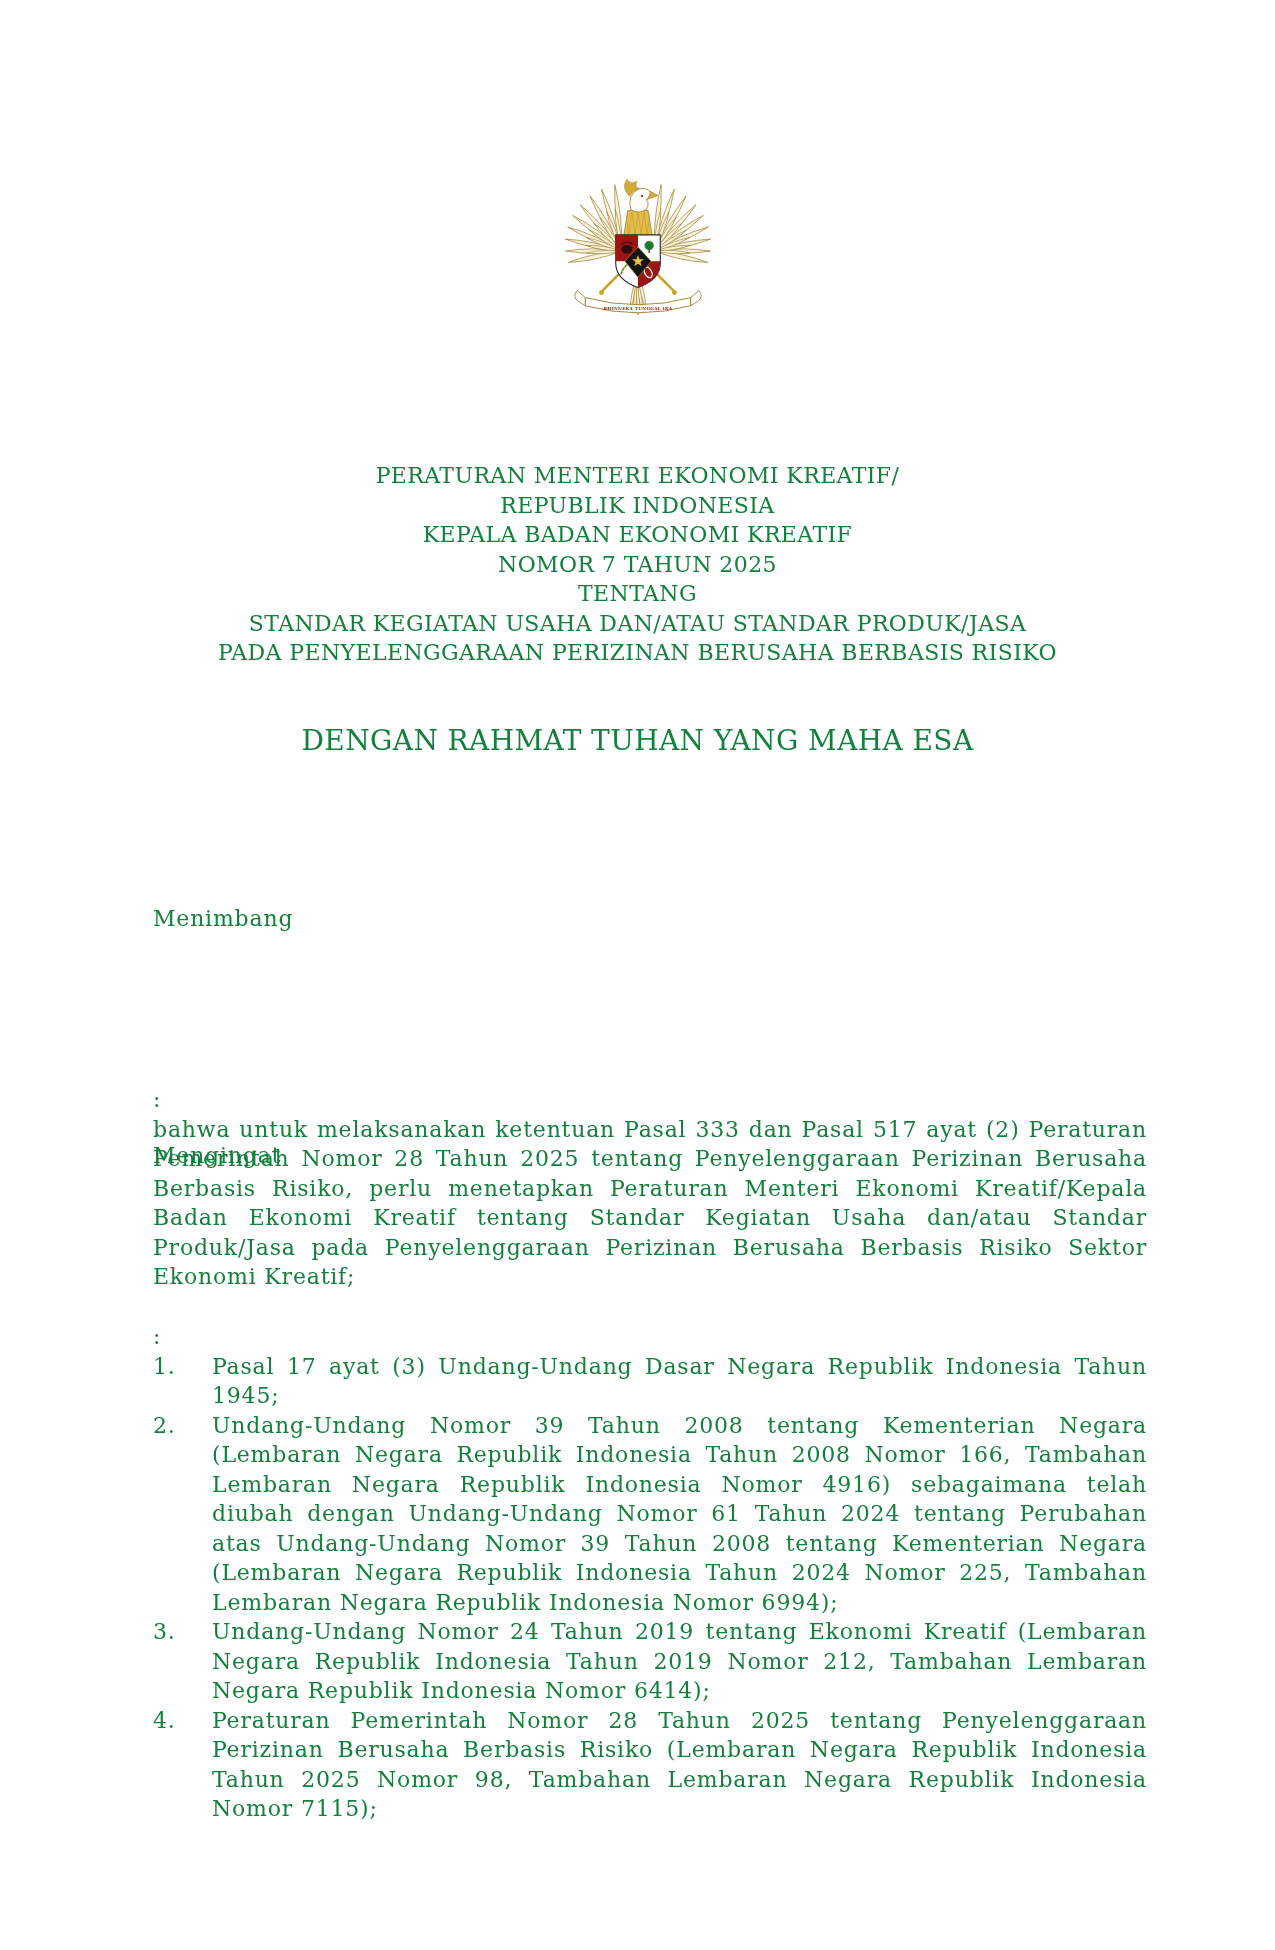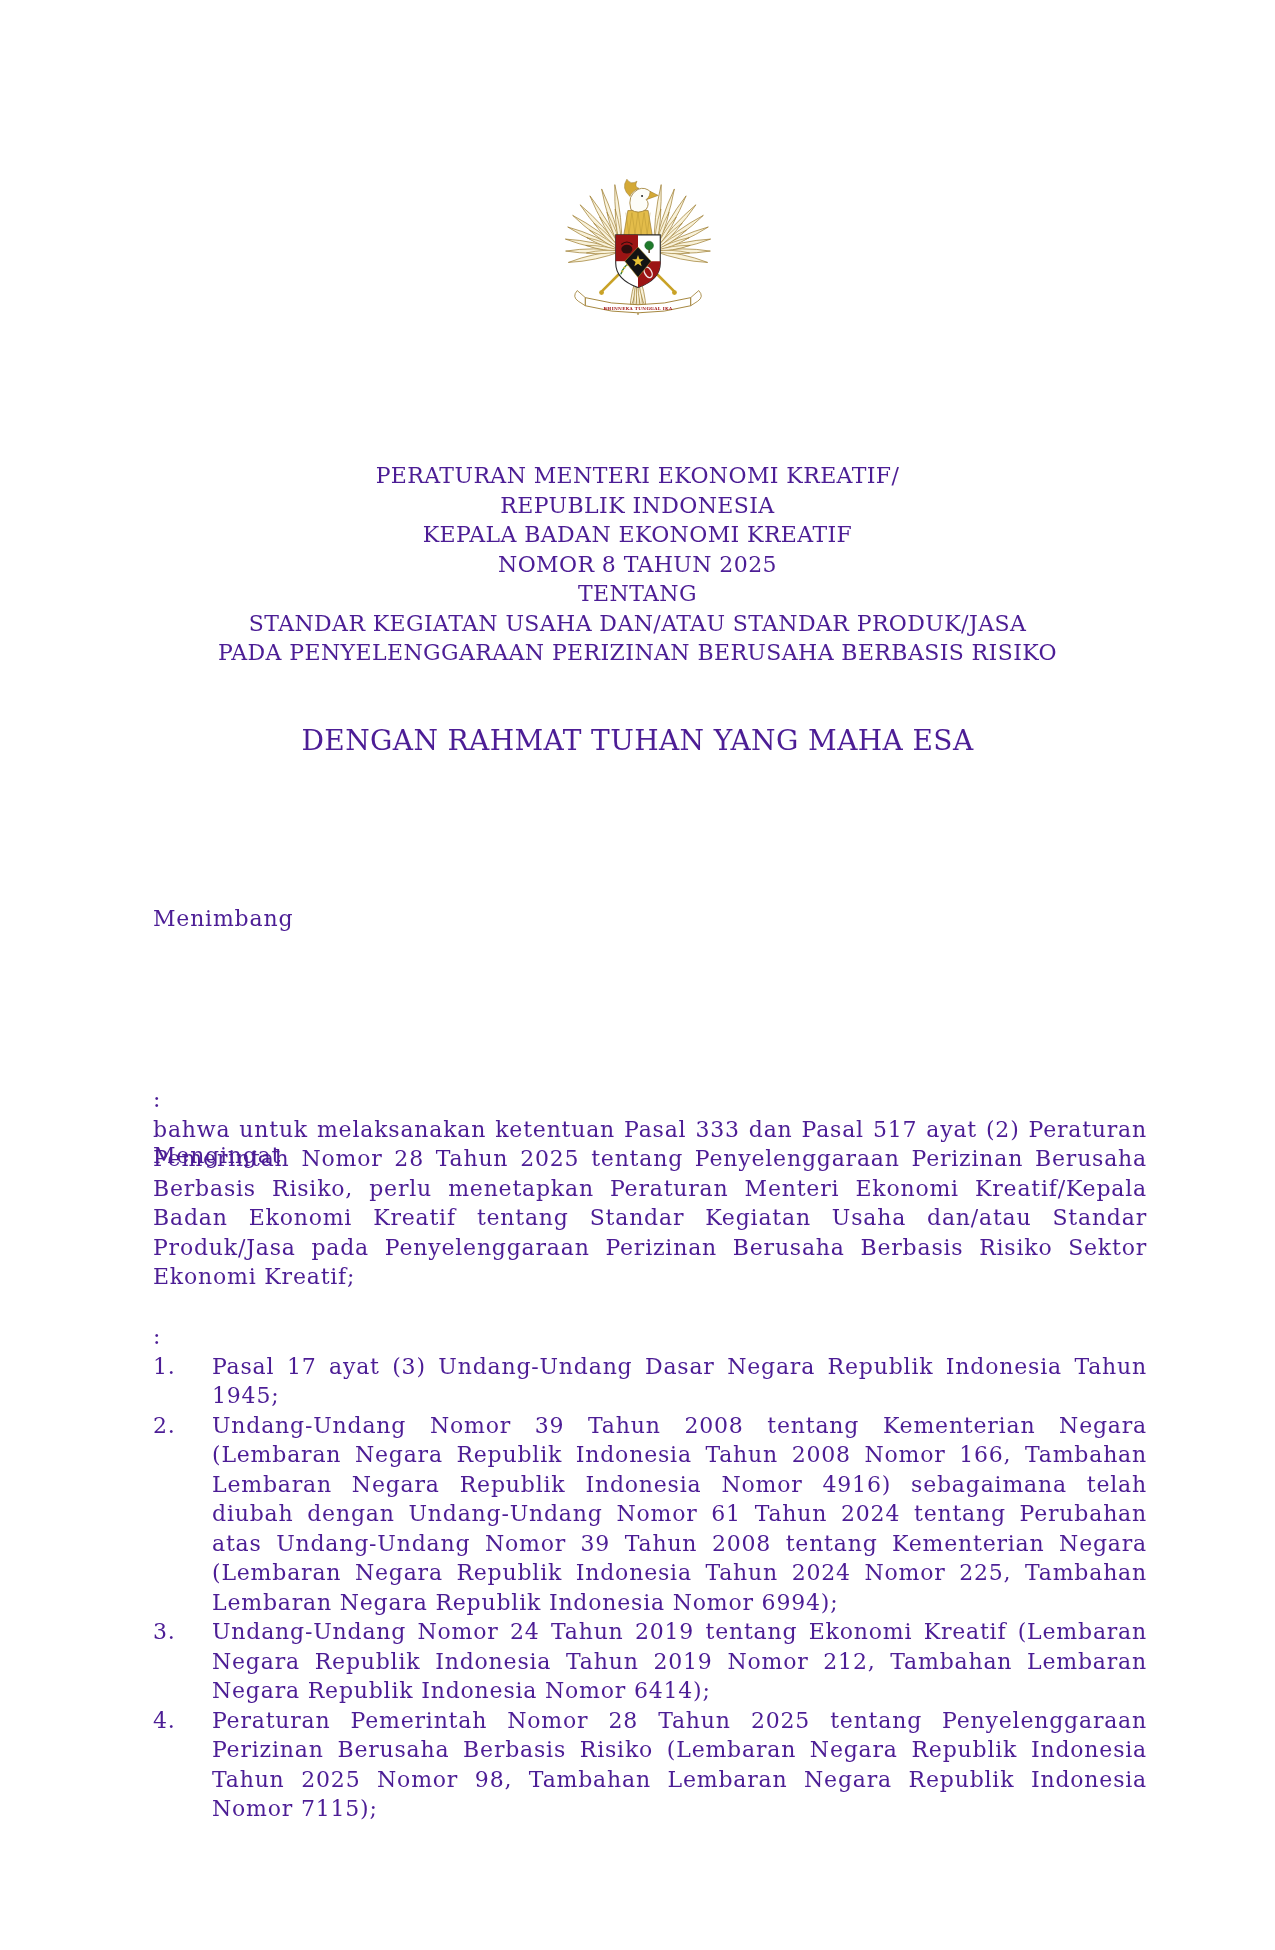--- a/index.html
+++ b/index.html
@@ -1,21 +1,21 @@
 <!DOCTYPE html>
 <html><head>
 <meta charset="utf-8">
 <style>
   html,body{margin:0;padding:0;background:#ffffff;}
   .page{
     position:relative;
     width:1275px;height:1950px;
     background:#ffffff;
     font-family:"DejaVu Serif","Liberation Serif",serif;
-    color:#4c1d95;
+    color:#15803d;
     overflow:hidden;
   }
   .emblem-wrap{
     position:absolute;top:168px;left:50%;transform:translateX(-50%);
     width:162px;height:154px;
   }
   .title-block{
     position:absolute;top:461px;left:0;right:0;
     text-align:center;
     font-size:22px;line-height:29.5px;letter-spacing:0.4px;
@@ -128,21 +128,21 @@
           <path d="M28,128 Q80,142 132,128 L132,136 Q80,150 28,136 Z" fill="#ffffff" stroke="#9c7b2d" stroke-width="0.9"></path>
         </g>
       <text id="banner-text" x="80" y="140.6" font-size="4.1" fill="#a11212" text-anchor="middle" letter-spacing="0.35" font-family="DejaVu Serif, serif" font-weight="bold">BHINNEKA TUNGGAL IKA</text>
     </svg>
   </div>
 
   <div class="title-block">
     <div class="line">PERATURAN MENTERI EKONOMI KREATIF/</div>
     <div class="line">REPUBLIK INDONESIA</div>
     <div class="line">KEPALA BADAN EKONOMI KREATIF</div>
-    <div class="line">NOMOR 8 TAHUN 2025</div>
+    <div class="line">NOMOR 7 TAHUN 2025</div>
     <div class="line">TENTANG</div>
     <div class="line">STANDAR KEGIATAN USAHA DAN/ATAU STANDAR PRODUK/JASA</div>
     <div class="line">PADA PENYELENGGARAAN PERIZINAN BERUSAHA BERBASIS RISIKO</div>
   </div>
 
   <div class="invocation">DENGAN RAHMAT TUHAN YANG MAHA ESA</div>
 
 
   <div class="kv-row menimbang">
     <div class="kv-label">Menimbang</div>

